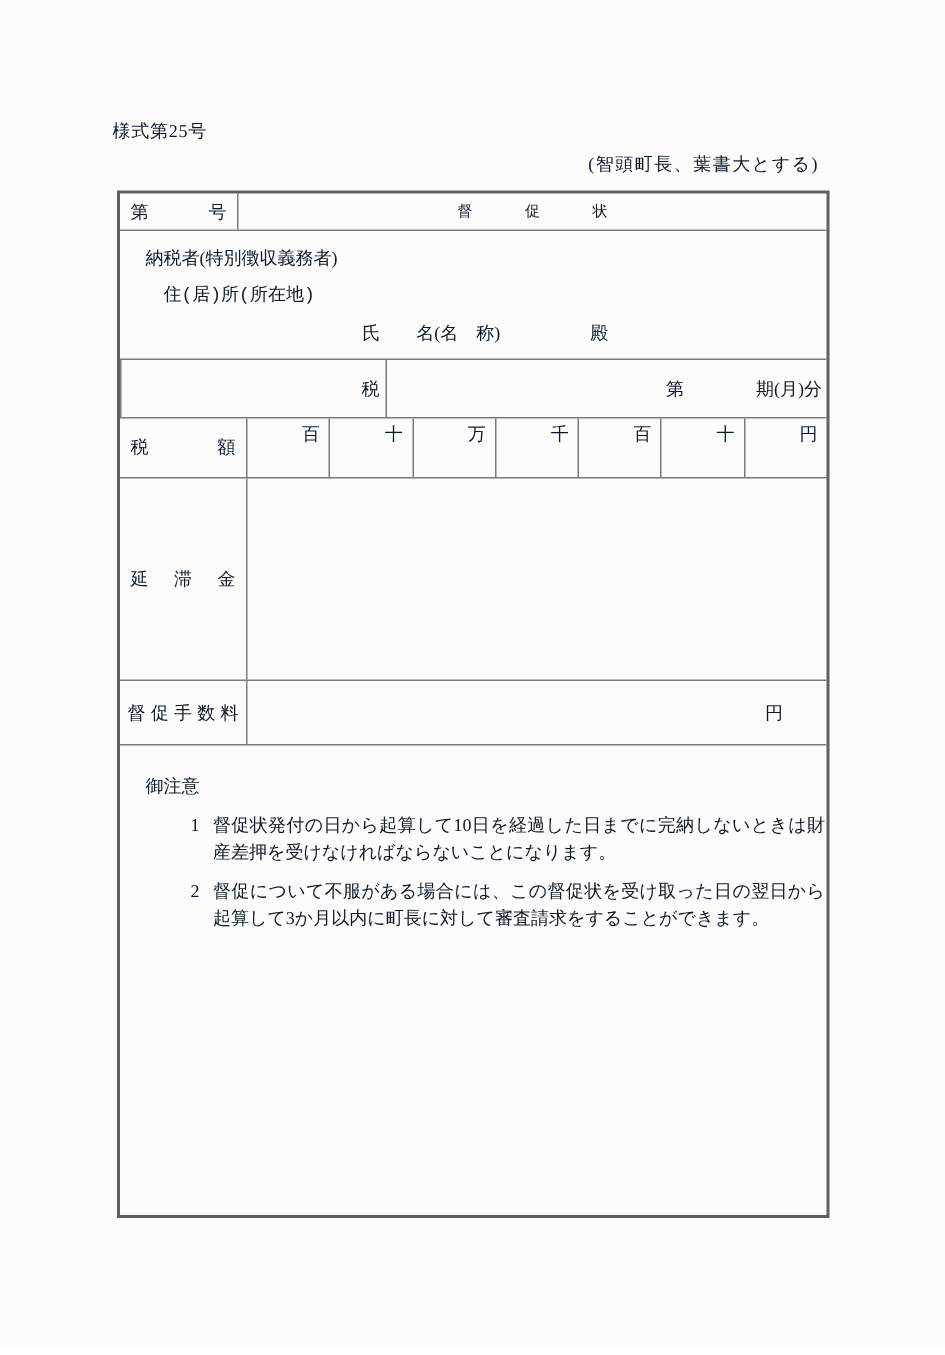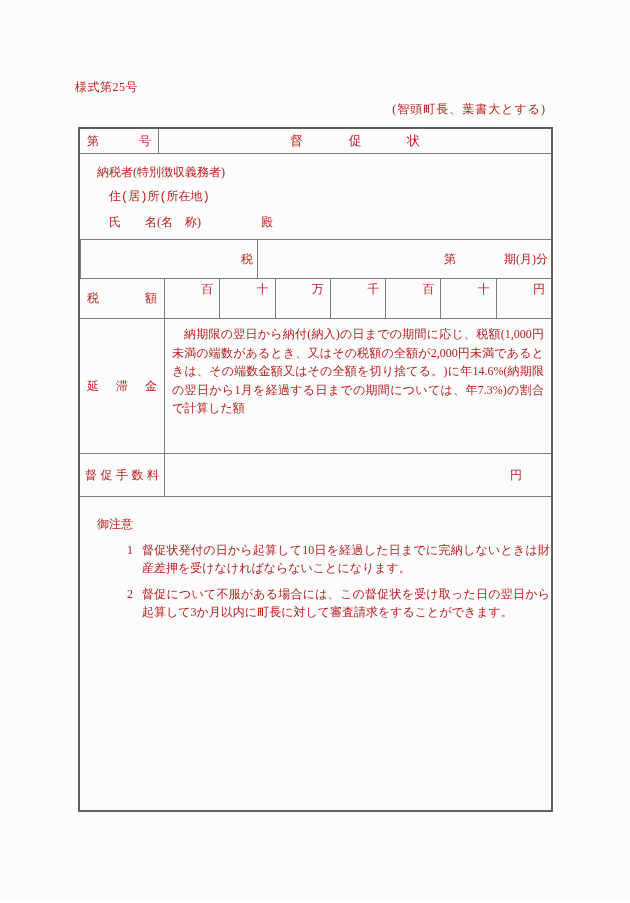--- a/index.html
+++ b/index.html
@@ -2,21 +2,21 @@
 <html><head>
 <meta charset="utf-8">
 <style>
   html,body { margin:0; padding:0; }
   .page {
     position: relative;
     width: 630px;
     height: 898px;
     background: #fcfcfc;
     font-family: "Liberation Serif", "DejaVu Serif", serif;
-    color: #b91c1c;
+    color: #0f172a;
     font-size: 12px;
     overflow: hidden;
   }
   .form-no { position:absolute; left:75px; top:79px; letter-spacing:0.5px; }
   .size-note { position:absolute; right:84px; top:101px; letter-spacing:1px; }
 
   .sheet {
     position:absolute; left:78px; top:127px;
     width:475px; height:685px;
     border:2px solid #5f5f5f;
@@ -37,26 +37,26 @@
 
   .cell { box-sizing:border-box; }
   .vline-r { border-right:1px solid #7b7b7b; }
   .vline-l { border-left:1px solid #7b7b7b; }
 
   .spread { display:flex; justify-content:space-between; align-items:center; }
 
   
   .cell-docno { width:79px; padding:0 7px; }
   .cell-title { flex:1; display:flex; align-items:center; justify-content:center; }
-  .doc-title { font-size:13px; letter-spacing:3.5em; text-indent:3.5em; white-space:nowrap; }
+  .doc-title { font-size:10px; letter-spacing:3.5em; text-indent:3.5em; white-space:nowrap; }
 
   
   .tp1 { margin:10px 0 0 17px; }
   .tp2 { margin:8px 0 0 29px;font-family:Liberation Mono, monospace; }
-  .tp3 { margin:8px 13px 0 29px; }
+  .tp3 { margin:8px 13px 0 29px;text-align:center; }
 
   
   .c-year { width:115px; display:flex; align-items:center; justify-content:flex-end; padding-right:3px; }
   .c-tax  { width:177px; display:flex; align-items:center; justify-content:flex-end; padding-right:4px; }
   .c-term { flex:1; display:flex; align-items:center; justify-content:flex-end; padding-right:3px; white-space:pre; }
 
   
   .c-amt-label { width:85px; padding:0 7px; }
   .digit-col { flex:1; text-align:right; padding:2px 6px 0 0; box-sizing:border-box; }
   .digit-col.last { border-right:none; }
@@ -131,21 +131,20 @@
       <div class="cell digit-col vline-r">十</div>
       <div class="cell digit-col last">円</div>
     </div>
 
     <div class="row rflex r5">
       <div class="cell c-lf-label vline-r spread">
           <span>延</span>
           <span>滞</span>
           <span>金</span>
         </div>
-      <div class="cell c-lf-body">納期限の翌日から納付(納入)の日までの期間に応じ、税額(1,000円未満の端数があるとき、又はその税額の全額が2,000円未満であるときは、その端数金額又はその全額を切り捨てる。)に年14.6%(納期限の翌日から1月を経過する日までの期間については、年7.3%)の割合で計算した額</div>
     </div>
 
     <div class="row rflex r6">
       <div class="cell c-fee-label vline-r spread">
           <span>督</span>
           <span>促</span>
           <span>手</span>
           <span>数</span>
           <span>料</span>
         </div>

